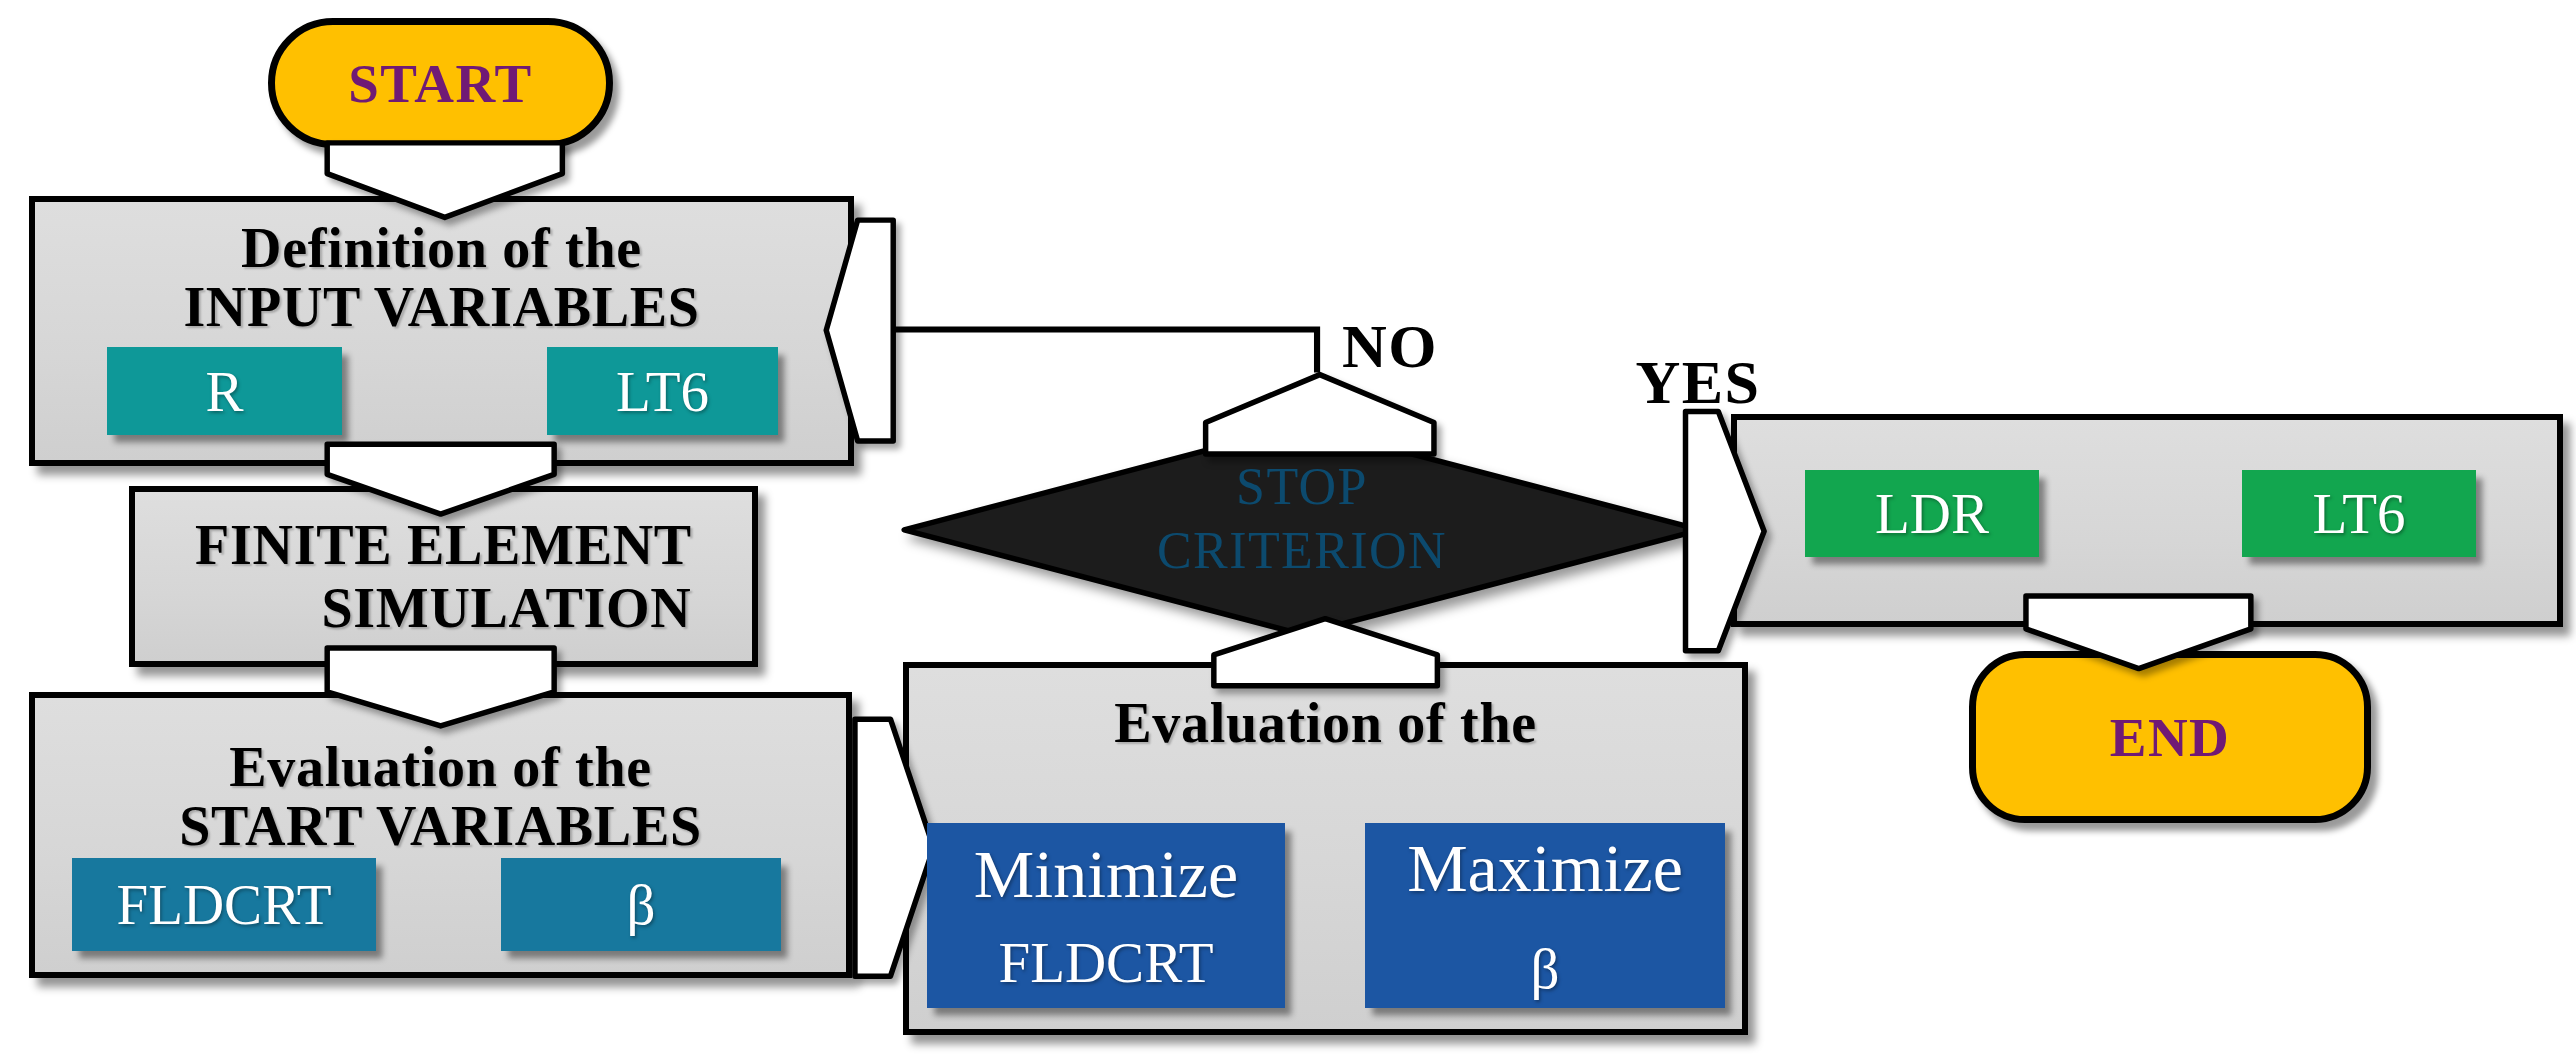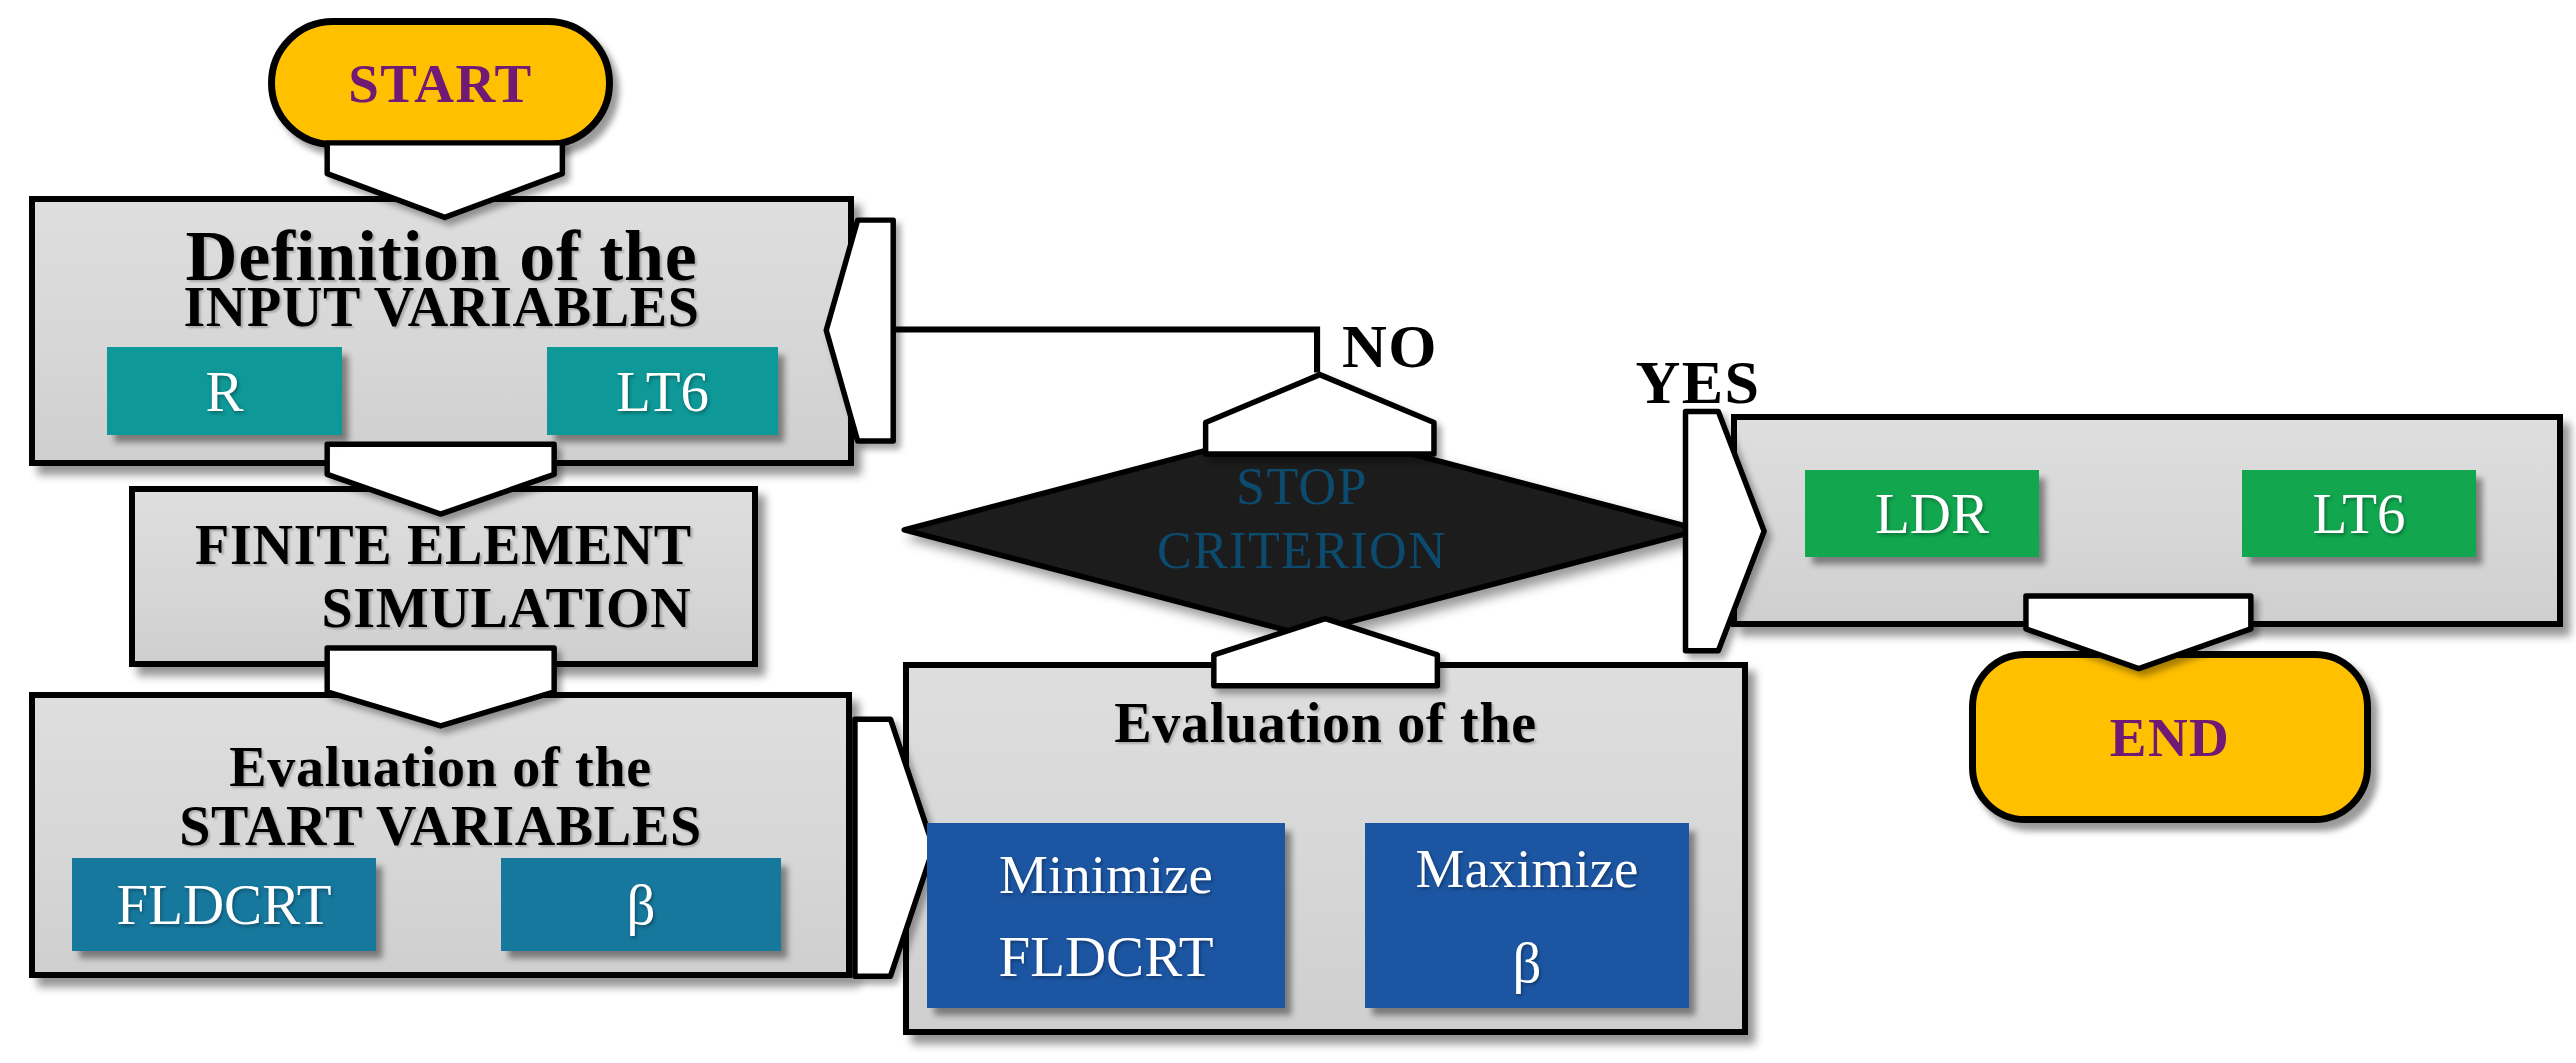--- a/index.html
+++ b/index.html
@@ -54,21 +54,21 @@
     line-height: 1;
     text-shadow: 1.4px 2.1px 3.4px rgba(0,0,0,0.35);
     box-sizing: border-box;
   }
   .chip-teal  { background: #0E9898; }
   .chip-steel { background: #17789E; }
   .chip-green { background: #12A64F; }
   .chip-blue  { background: #1C56A3; }
   .chip .c1 { font-size: 57px; }
   .chip .obj1 {
-    font-size: 55px;
+    font-size: 68px;
     text-decoration-thickness: 4.8px;
     text-underline-offset: 11px;
     text-align: center;
   }
   .chip .obj2 { font-size: 57px; margin-top: 26px; }
 
   
   .branch-label {
     position: absolute;
     font-weight: bold; color: #000;
@@ -144,21 +144,21 @@
 
     <polygon class="white-arrow" points="1930,548 2097,618 2097,664 1763,664 1763,618"></polygon>
 
     <polygon class="white-arrow" points="1254,322 1306,322 1306,645 1254,645 1208,483"></polygon>
 
     <polygon class="white-arrow" points="2513,602 2465,602 2465,952 2513,952 2580,777"></polygon>
 
     <polygon class="white-arrow" points="2963,872 3292,872 3292,920 3128,978 2963,920"></polygon>
   </svg>
 
-  <div class="tline z6" style="left:29px; top:220px; width:825px; font-size:72px;">Definition of the</div>
+  <div class="tline z6" style="left:29px; top:220px; width:825px; font-size:56px;">Definition of the</div>
   <div class="tline z6" style="left:29px; top:279px; width:825px; font-size:56px;">INPUT VARIABLES</div>
   <div class="chip chip-teal z6" style="left:107px; top:347px; width:235px; height:88px;">
     <span class="c1">R</span>
   </div>
   <div class="chip chip-teal z6" style="left:547px; top:347px; width:231px; height:88px;">
     <span class="c1">LT6</span>
   </div>
 
   <div class="tline z6" style="left:129px; top:517px; width:629px; font-size:56px;">FINITE ELEMENT</div>
   <div class="tline z6" style="left:129px; top:580px; width:755px; font-size:56px;">SIMULATION</div>
@@ -170,21 +170,21 @@
   </div>
   <div class="chip chip-steel z6" style="left:501px; top:858px; width:280px; height:93px;">
     <span class="c1">β</span>
   </div>
 
   <div class="tline z6" style="left:903px; top:695px; width:845px; font-size:56px;">Evaluation of the</div>
   <div class="chip chip-blue z6" style="left:927px; top:823px; width:358px; height:185px;">
     <span class="obj1">Minimize</span>
     <span class="obj2">FLDCRT</span>
   </div>
-  <div class="chip chip-blue z6" style="left:1365px; top:823px; width:324px; height:185px;gap:12px;">
+  <div class="chip chip-blue z6" style="left:1365px; top:823px; width:360px; height:185px;gap:12px;">
     <span class="obj1">Maximize</span>
     <span class="obj2">β</span>
   </div>
 
   <div class="dtext z6" style="left:1097px; top:461px; width:410px;">STOP</div>
   <div class="dtext z6" style="left:1097px; top:525px; width:410px;">CRITERION</div>
 
   <div class="branch-label z6" style="left:1325px; top:315px; width:130px;">NO</div>
   <div class="branch-label z6" style="left:1626px; top:351px; width:144px;">YES</div>
 

